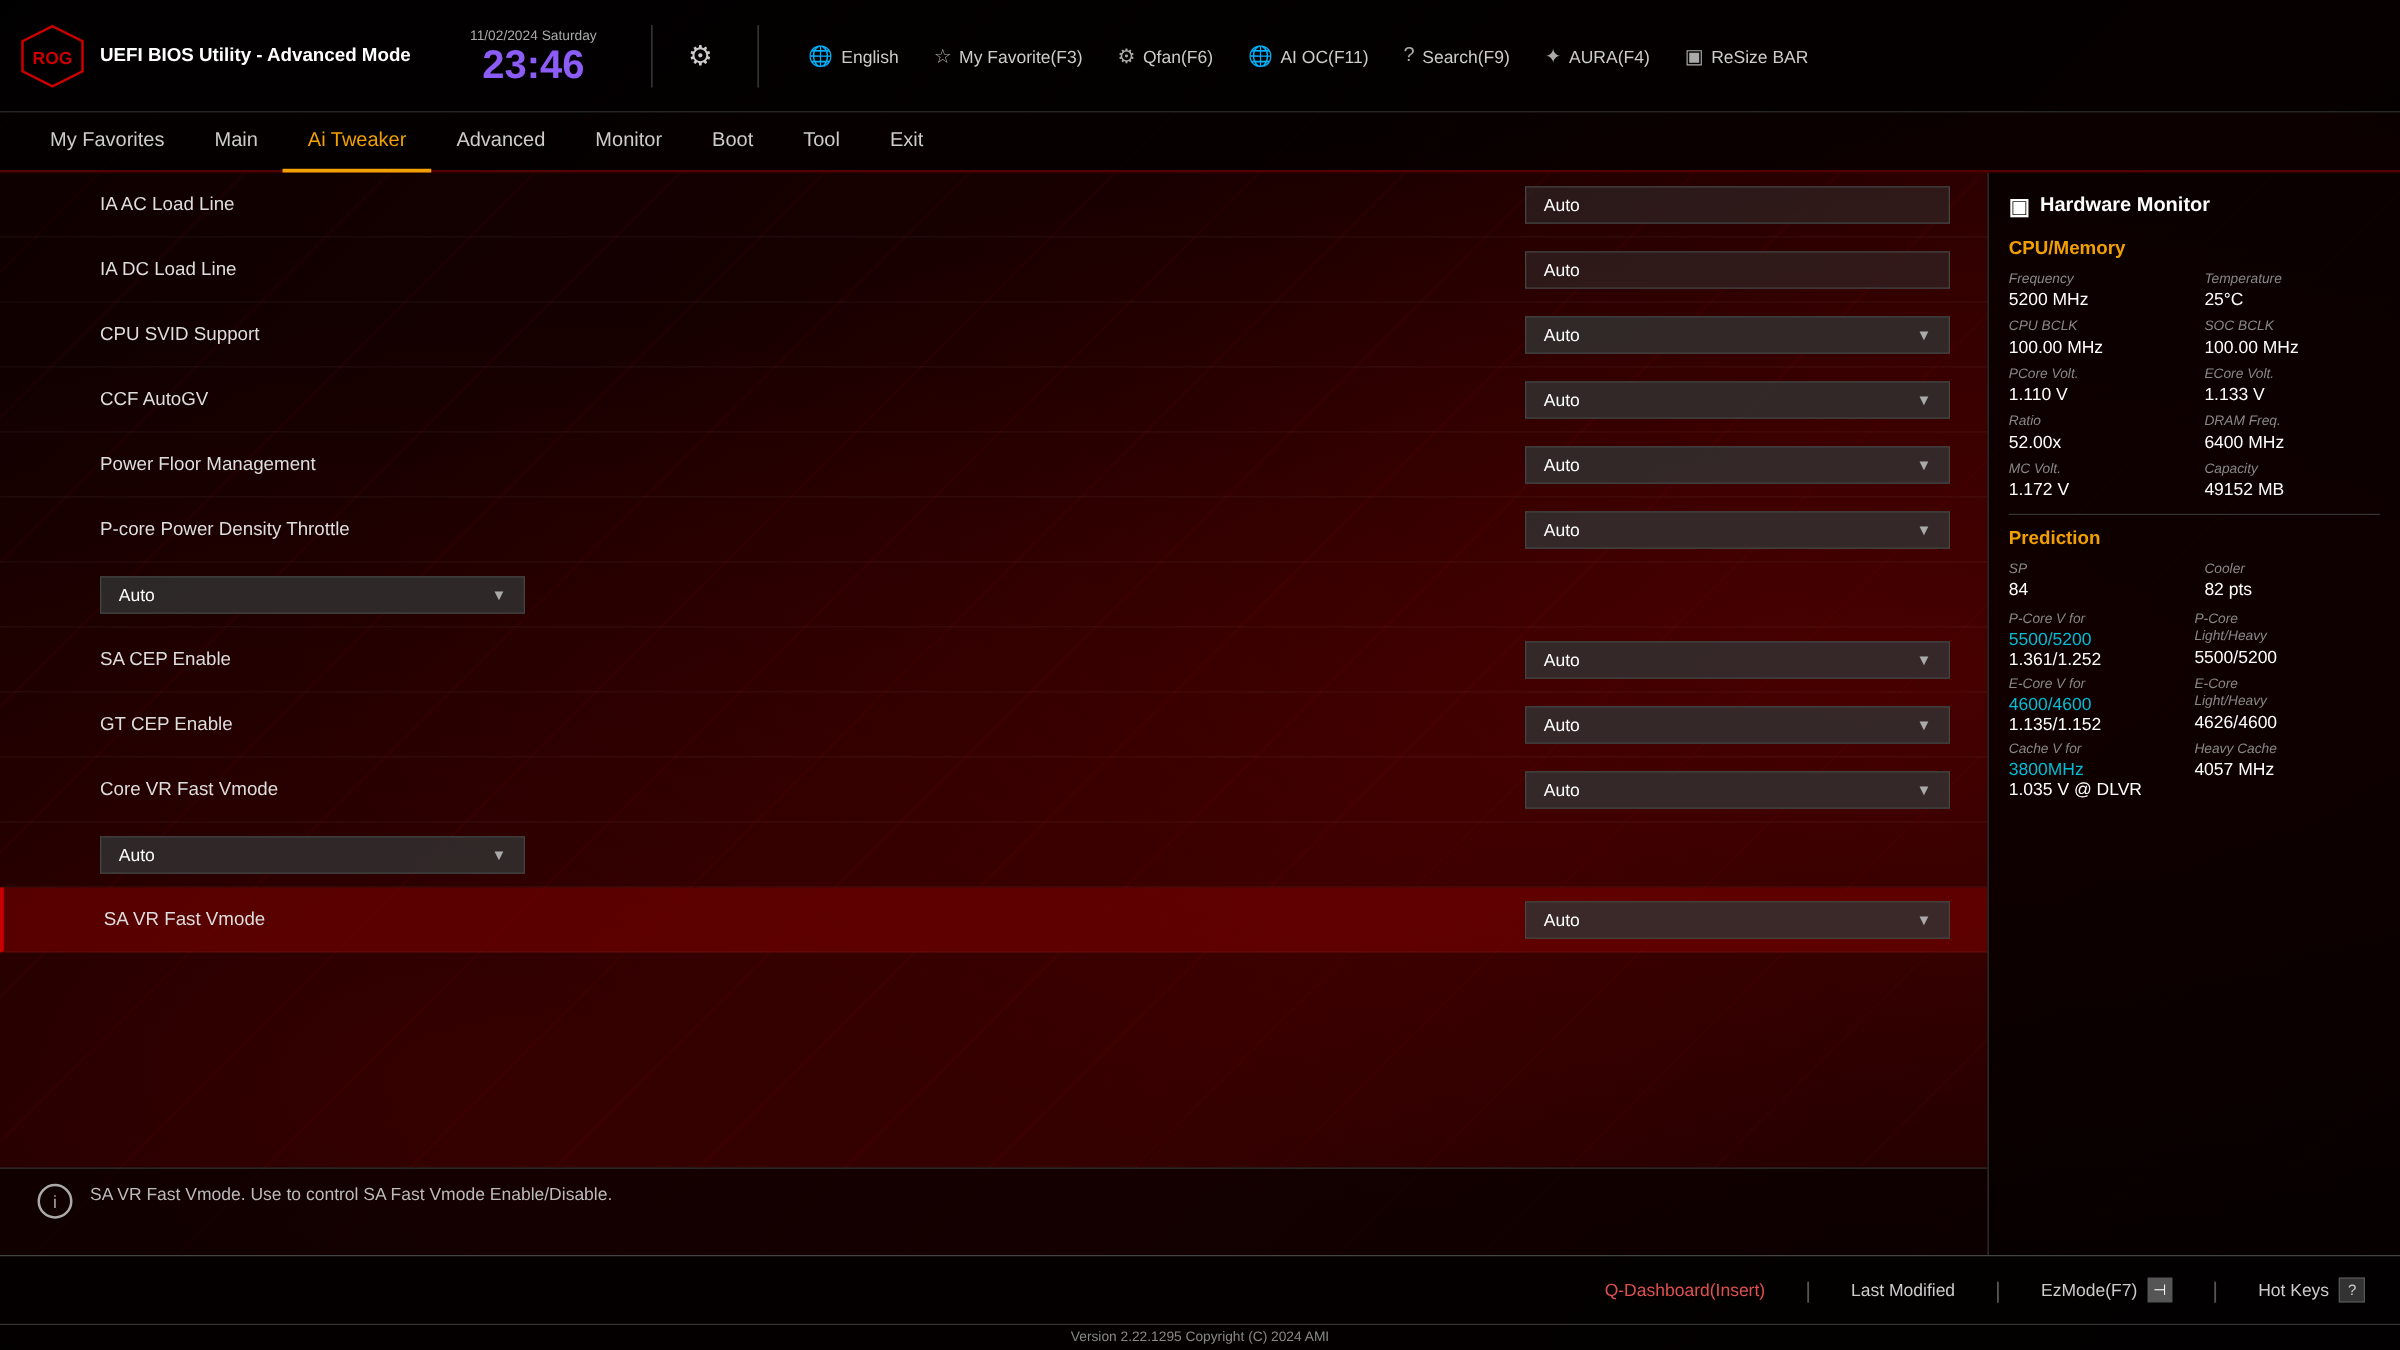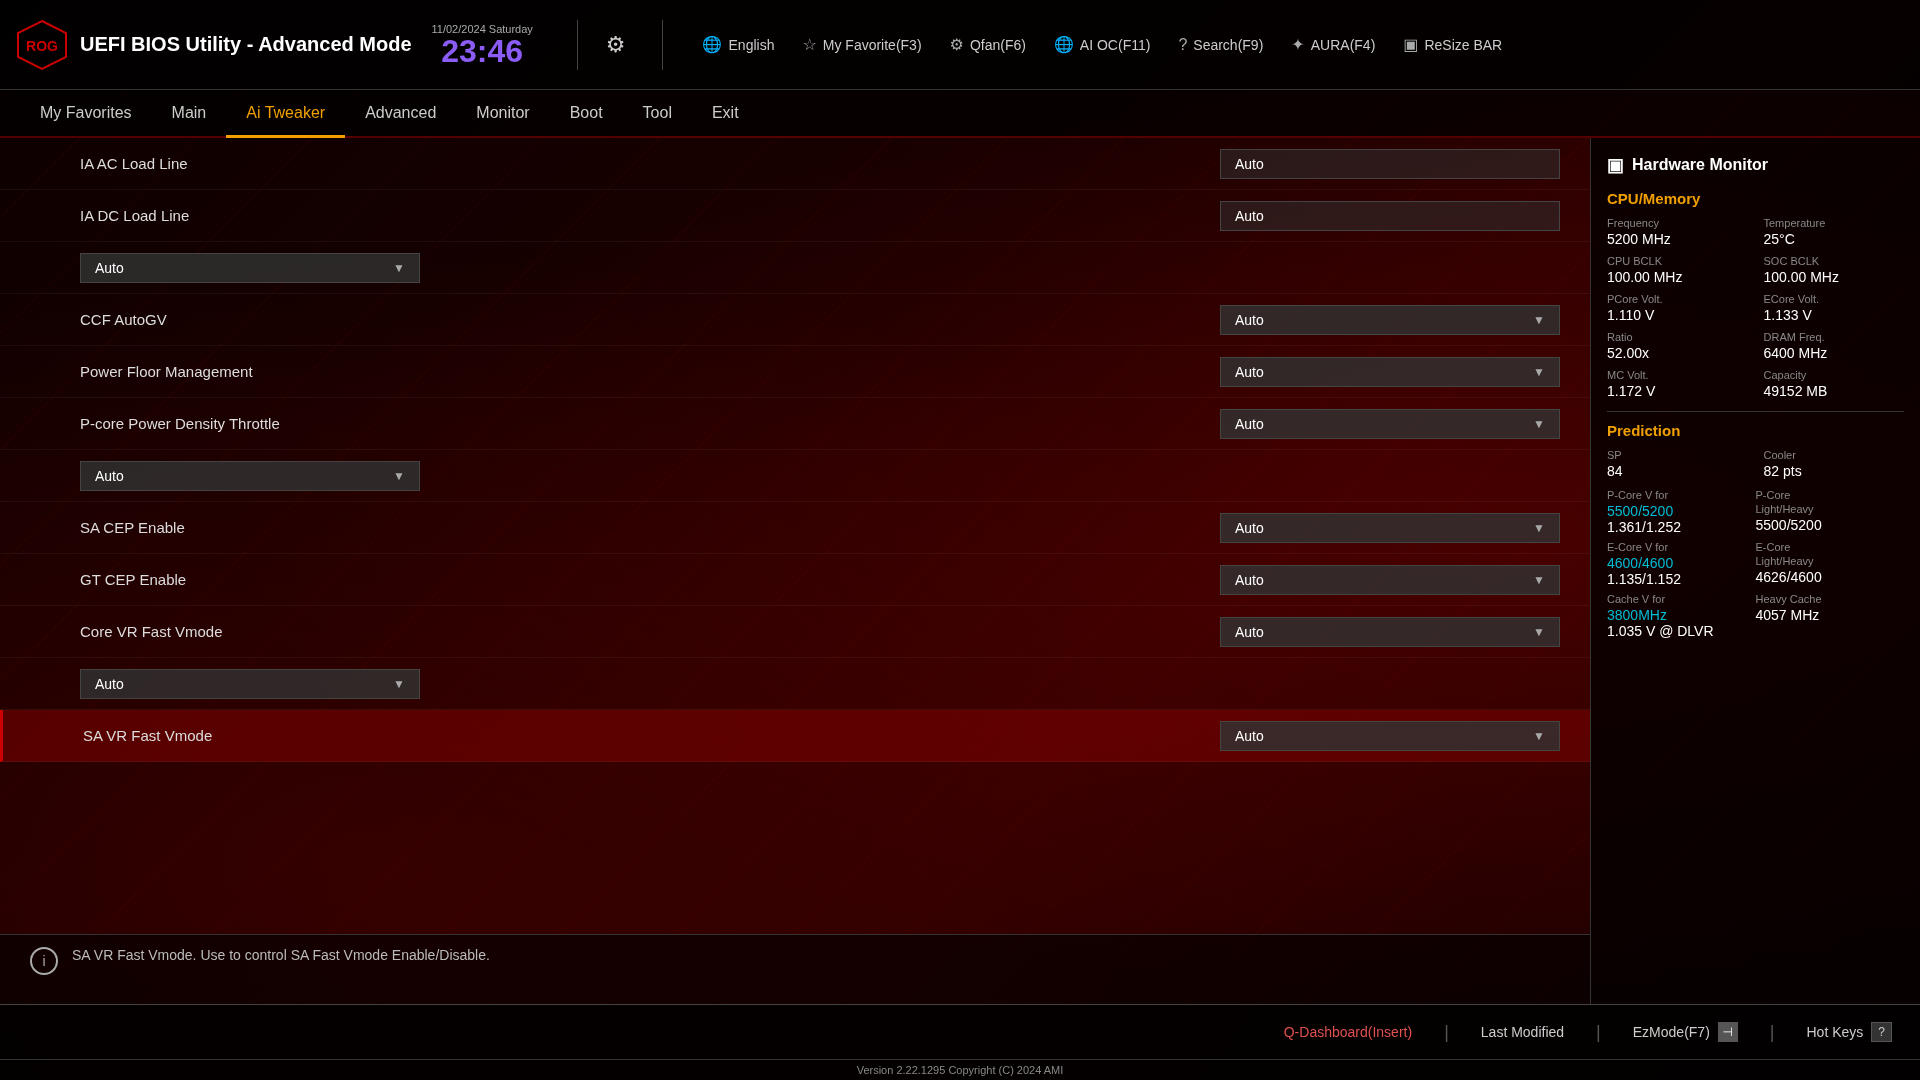--- a/index.html
+++ b/index.html
@@ -64,21 +64,21 @@
       gap: 12px;
       min-width: 340px;
     }
 
     .rog-logo {
       width: 52px;
       height: 52px;
     }
 
     .bios-title {
-      font-size: 20px;
+      font-size: 15px;
       font-weight: 600;
       color: #fff;
       white-space: nowrap;
     }
 
     .top-divider {
       width: 1px;
       height: 50px;
       background: #444;
       margin: 0 8px;
@@ -308,20 +308,21 @@
 
     .hw-item {
       display: flex;
       flex-direction: column;
     }
 
     .hw-label {
       font-size: 11px;
       color: #888;
       margin-bottom: 2px;
+      font-style: italic;
     }
 
     .hw-value {
       font-size: 14px;
       color: #fff;
     }
 
     .hw-divider {
       border: none;
       border-top: 1px solid #333;
@@ -505,20 +506,21 @@
         </div>
 
         <div class="setting-row">
           <span class="setting-label">IA DC Load Line</span>
           <div class="setting-value">
             <div class="value-box-plain">Auto</div>
           </div>
         </div>
 
         <div class="setting-row">
+          <span class="setting-label">CPU SVID Support</span>
           <div class="setting-value">
             <div class="value-box">
               <span>Auto</span>
               <span class="dropdown-arrow">▼</span>
             </div>
           </div>
         </div>
 
         <div class="setting-row">
           <span class="setting-label">CCF AutoGV</span>

